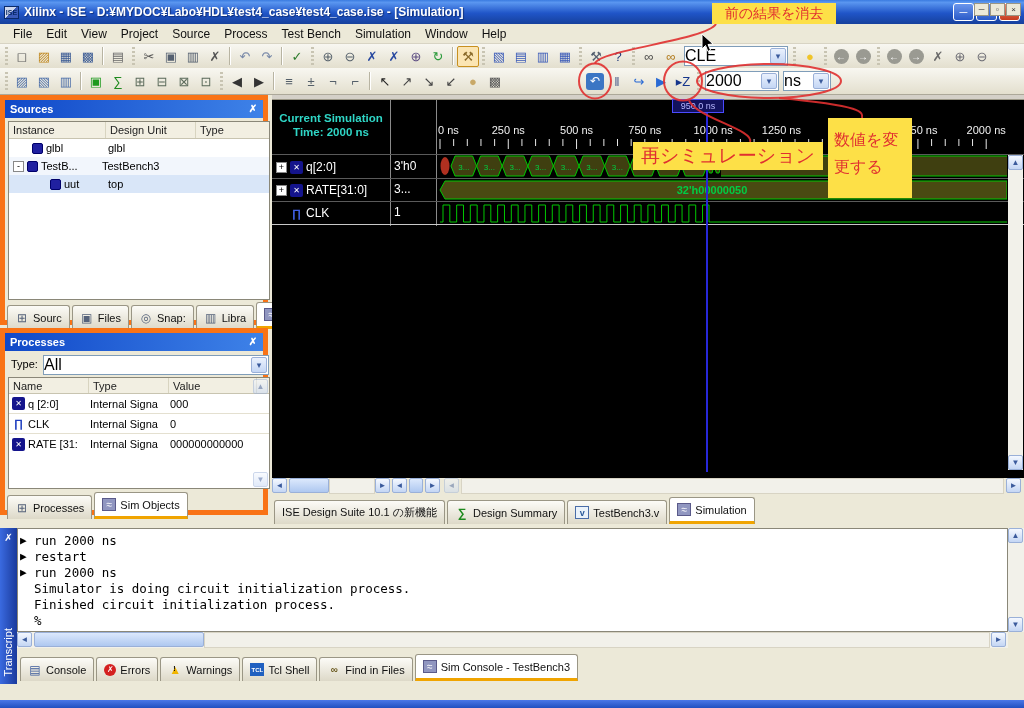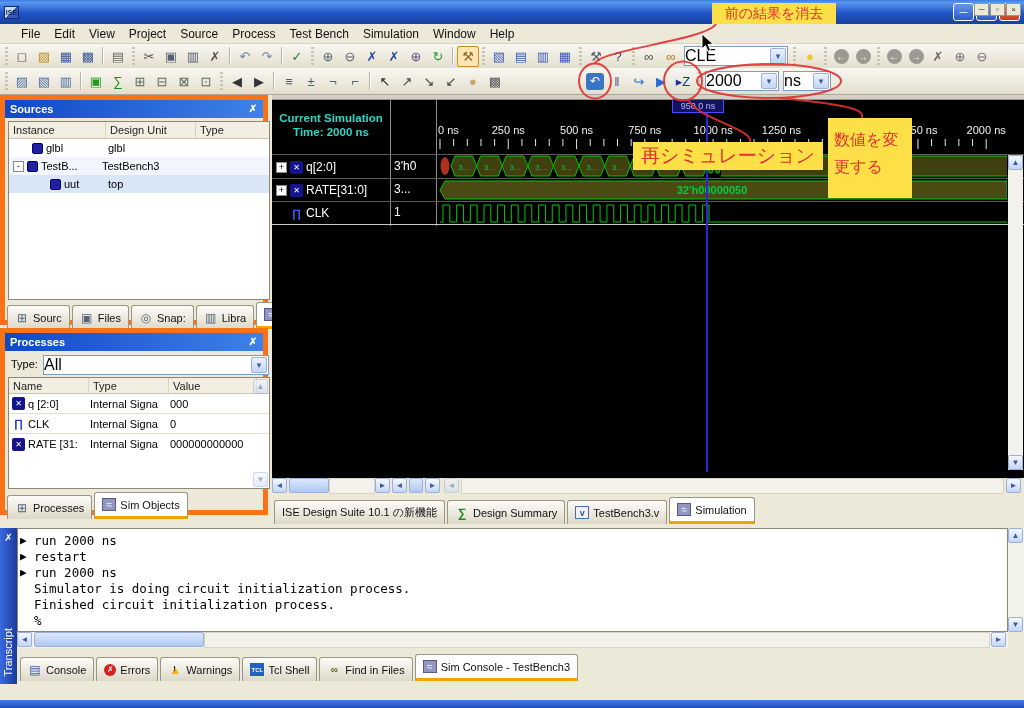--- a/index.html
+++ b/index.html
@@ -6,21 +6,21 @@
 body{margin:0;font-family:"Liberation Sans",sans-serif}
 .page{position:relative;width:1024px;height:708px;background:#ece9d8;overflow:hidden;font-size:11px}
 
 .titlebar{position:absolute;left:0;top:0;width:1024px;height:24px;background:linear-gradient(180deg,#2a69d6 0%,#5a96f0 8%,#2055c8 45%,#1razy 100%);background:linear-gradient(180deg,#3a7be0 0%,#5a96f0 10%,#2055c8 55%,#16409c 100%);display:flex;align-items:center;color:#fff}
 .appicon{width:15px;height:13px;margin:0 5px 0 4px;background:linear-gradient(135deg,#cfd8ee 0 50%,#3a5ab8 50% 100%);border:1px solid #0a2a6a;font-size:7px;color:#0a2a6a;text-align:center;line-height:11px;font-weight:bold}
 .title-text{font-size:12px;font-weight:bold;text-shadow:1px 1px 1px #10307a;white-space:nowrap}
 .winbtns{position:absolute;right:4px;top:3px;display:flex;gap:2px}
 .wbtn{width:21px;height:18px;border:1px solid #fff;border-radius:3px;color:#fff;font-size:11px;line-height:16px;text-align:center;background:linear-gradient(180deg,#6a96ec,#2a5ac8)}
 .wbtn.close{background:linear-gradient(180deg,#ec8a72,#c63b1e)}
 
-.menubar{position:absolute;left:0;top:24px;width:1024px;height:20px;background:#ece9d8;border-bottom:1px solid #d8d4c4;display:flex;align-items:center;padding-left:14px}
+.menubar{position:absolute;left:0;top:24px;width:1024px;height:20px;background:#ece9d8;border-bottom:1px solid #d8d4c4;display:flex;align-items:center;padding-left:6px}
 .mitem{padding:2px 7px;color:#111;font-size:12px}
 .mdibtns{position:absolute;right:3px;top:3px;display:flex;gap:1px}
 .mdib{width:15px;height:13px;border:1px solid #9a96851;border:1px solid #9a9685;background:#ece9d8;font-size:8px;line-height:11px;text-align:center;color:#333}
 
 .toolbar{position:absolute;left:0;width:1024px;background:linear-gradient(180deg,#f8f7f1,#e3dfce);display:flex;align-items:center;padding-left:2px}
 #tb1{top:44px;height:24px}
 #tb2{top:68px;height:27px;border-bottom:1px solid #aca899}
 .ic{display:inline-flex;width:22px;height:21px;align-items:center;justify-content:center;font-size:13px;border:1px solid transparent;border-radius:2px;flex:none}
 .ic .g{pointer-events:none}
 .ic.round .g{display:inline-block;width:15px;height:15px;border-radius:50%;font-size:10px;line-height:15px;text-align:center}
@@ -100,20 +100,21 @@
 .selrow2{background:#f2f6fc}
 .selrow3{background:#d9e6f8}
 </style>
 </head>
 <body>
 
 <div class="page">
 
   <div class="titlebar">
     <span class="appicon">ISE</span>
+    <span class="title-text">Xilinx - ISE - D:¥MYDOC¥Labo¥HDL¥test4_case¥test4_case.ise - [Simulation]</span>
     <span class="winbtns">
       <span class="wbtn">─</span>
       <span class="wbtn">▫</span>
       <span class="wbtn close">×</span>
     </span>
   </div>
 
   <div class="menubar" id="menubar">
       <span class="mitem">File</span>
       <span class="mitem">Edit</span>

